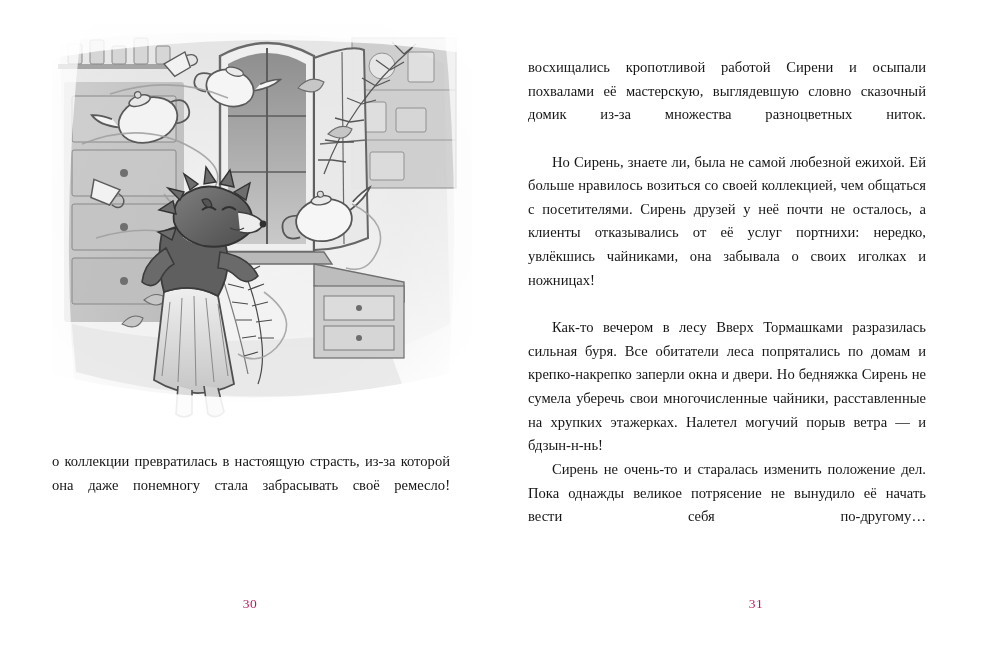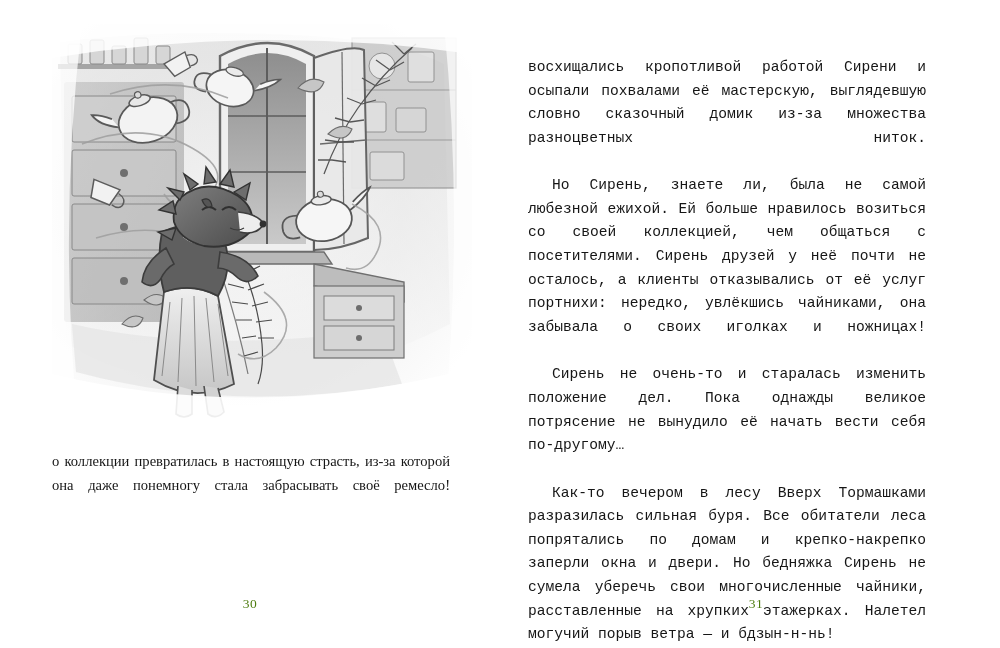--- a/index.html
+++ b/index.html
@@ -56,39 +56,38 @@
     text-justify: inter-word;
     hyphens: manual;
     color: #161616;
   }
   .page-left .body-text {
     margin-top: 26px;
     width: 398px;
   }
   .page-right .body-text {
     width: 398px;
-    font-family: Liberation Mono, monospace;
   }
   .body-text p {
     margin: 0;
   }
   .body-text p.indent {
     text-indent: 24px;
   }
 
   
   .folio {
     position: absolute;
     bottom: 36px;
     width: 100%;
     left: 0;
     text-align: center;
     font-size: 13.5px;
     letter-spacing: 0.5px;
-    color: #4d7c0f;
+    color: #be185d;
   }
   .page-left .folio { padding-right: 26px; }
   .page-right .folio { padding-left: 6px; }
 
   
   .body-text p::after {
     content: "";
     display: inline-block;
     width: 100%;
   }
@@ -327,20 +326,20 @@
       <p>о коллекции превратилась в настоящую страсть, из-за которой она даже понемногу стала забрасывать своё ремесло!</p>
     </div>
 
     <div class="folio">30</div>
   </div>
 
   <div class="page page-right">
     <div class="body-text">
       <p>восхищались кропотливой работой Сирени и осыпали похвалами её мастерскую, выглядевшую словно сказочный домик из-за множества разноцветных ниток.</p>
       <p class="indent">Но Сирень, знаете ли, была не самой любезной ежихой. Ей больше нравилось возиться со своей коллекцией, чем общаться с посетителями. Сирень друзей у неё почти не осталось, а клиенты отказывались от её услуг портнихи: нередко, увлёкшись чайниками, она забывала о своих иголках и ножницах!</p>
+      <p class="indent nostretch">Как-то вечером в лесу Вверх Тормашками разразилась сильная буря. Все обитатели леса попрятались по домам и крепко-накрепко заперли окна и двери. Но бедняжка Сирень не сумела уберечь свои многочисленные чайники, расставленные на хрупких этажерках. Налетел могучий порыв ветра — и бдзын-н-нь!</p>
       <p class="indent">Сирень не очень-то и старалась изменить положение дел. Пока однажды великое потрясение не вынудило её начать вести себя по-другому…</p>
-      <p class="indent nostretch">Как-то вечером в лесу Вверх Тормашками разразилась сильная буря. Все обитатели леса попрятались по домам и крепко-накрепко заперли окна и двери. Но бедняжка Сирень не сумела уберечь свои многочисленные чайники, расставленные на хрупких этажерках. Налетел могучий порыв ветра — и бдзын-н-нь!</p>
     </div>
 
     <div class="folio">31</div>
   </div>
 
 </div>
 
 </body></html>

